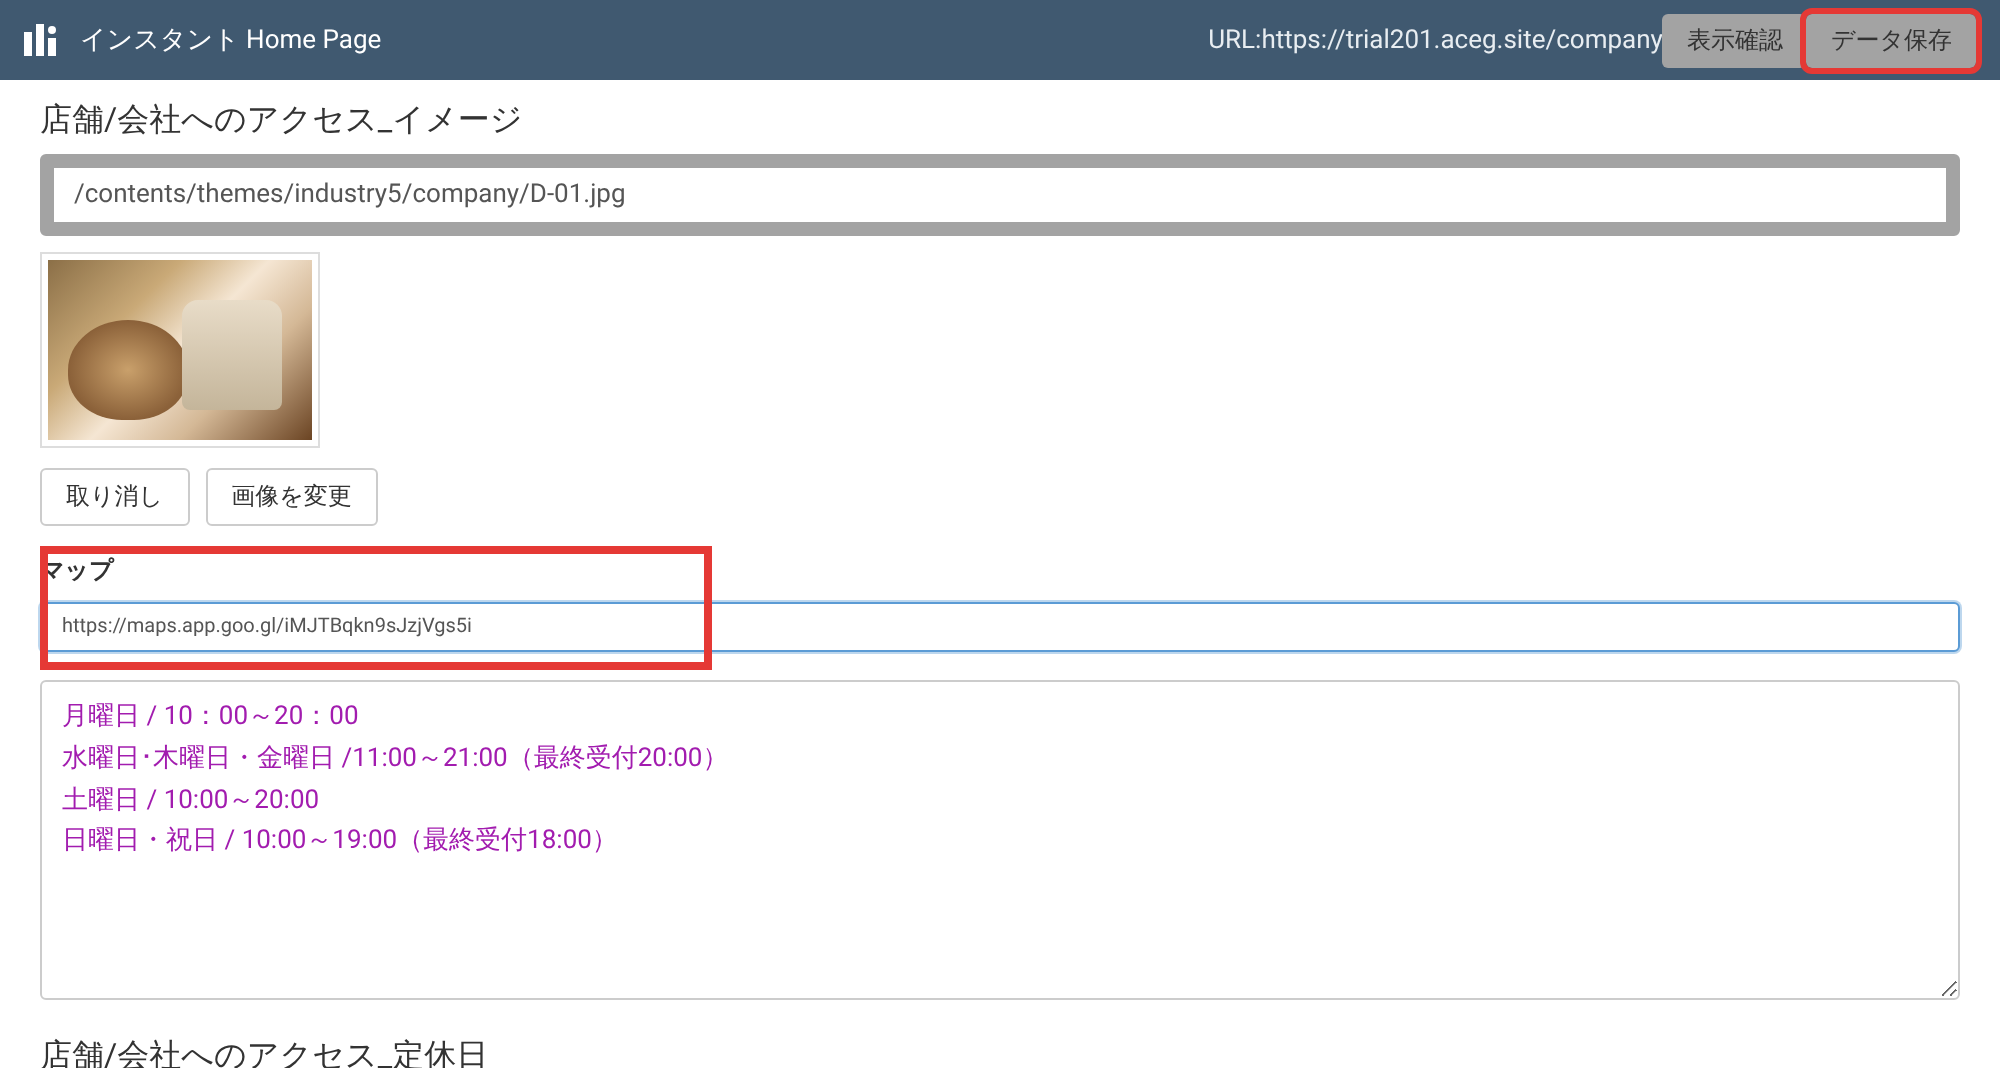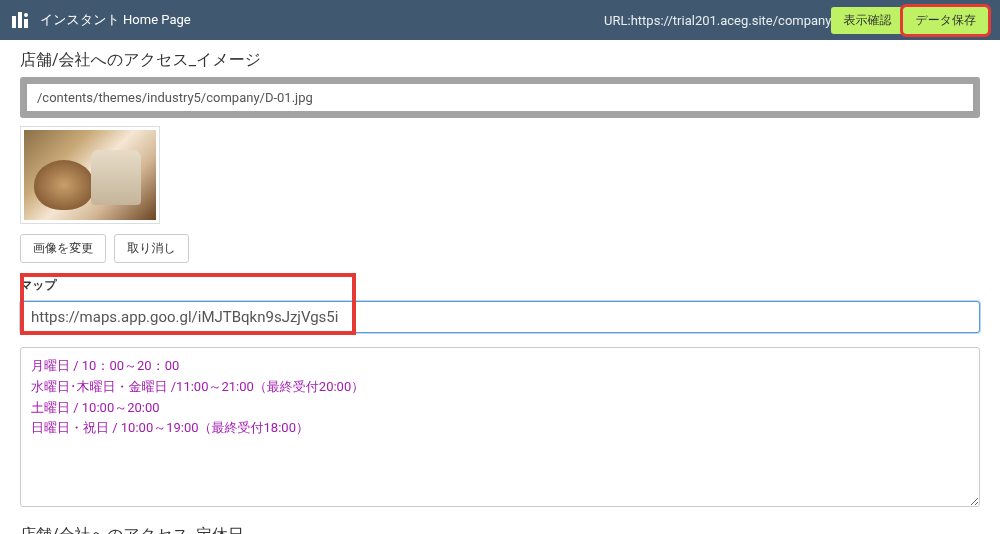--- a/index.html
+++ b/index.html
@@ -35,21 +35,21 @@
     }
     .header-right {
       display: flex;
       align-items: center;
     }
     .header-url {
       color: #e8edf1;
       font-size: 13px;
     }
     .btn {
-      background: #bef264;
+      background: #a3a3a3;
       color: #333;
       border: none;
       border-radius: 3px;
       padding: 5px 12px;
       font-size: 12px;
       cursor: pointer;
       font-family: inherit;
       text-align: center;
     }
     .btn-highlighted {
@@ -146,21 +146,21 @@
       font-size: 12px;
       font-weight: bold;
       color: #333;
       margin-bottom: 7px;
     }
     .map-input {
       width: 100%;
       border: 1px solid #5b9bd5;
       border-radius: 3px;
       padding: 6px 10px;
-      font-size: 15px;
+      font-size: 10px;
       font-family: inherit;
       color: #555;
       box-shadow: 0 0 0 1px rgba(91,155,213,0.4);
     }
     .textarea-input {
       width: 100%;
       border: 1px solid #ccc;
       border-radius: 3px;
       padding: 8px 10px;
       font-size: 13px;
@@ -197,22 +197,22 @@
 
 <div class="content">
 
   <div class="field-group">
     <div class="field-label">店舗/会社へのアクセス_イメージ</div>
     <input type="text" class="text-input" value="/contents/themes/industry5/company/D-01.jpg" style="">
     <div class="image-preview-wrap">
       <div class="image-preview"></div>
     </div>
     <div class="button-row">
+      <button class="btn-outline">取り消し</button>
       <button class="btn-outline">画像を変更</button>
-      <button class="btn-outline">取り消し</button>
     </div>
   </div>
 
   <div class="map-section">
     <div class="map-highlight"></div>
     <div class="map-label">マップ</div>
     <input type="text" class="map-input" value="https://maps.app.goo.gl/iMJTBqkn9sJzjVgs5i" style="">
   </div>
 
   <div class="field-group">

